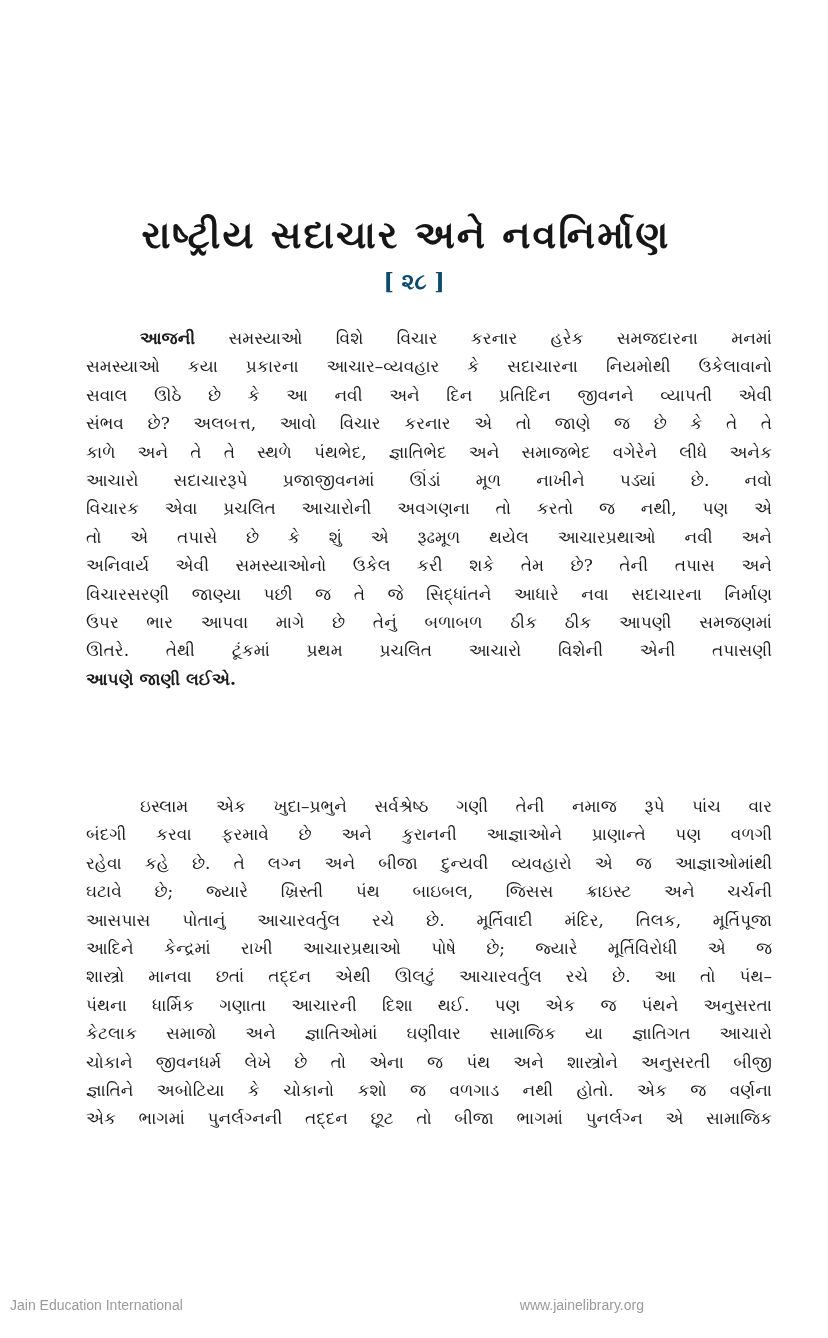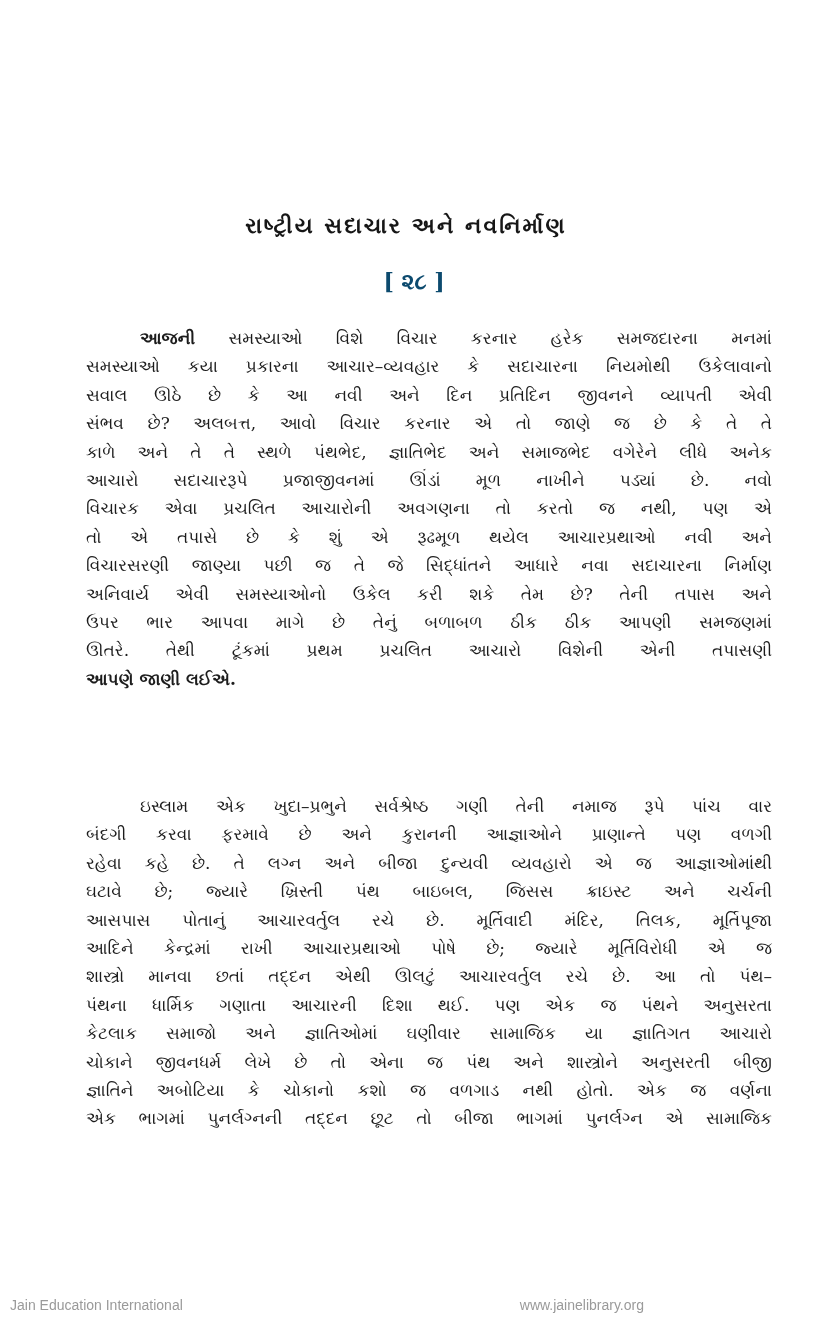--- a/index.html
+++ b/index.html
@@ -20,21 +20,21 @@
       left: 0; top: 0;
       width: 828px;
       height: 1338px;
     }
     .title {
       position: absolute;
       top: 212px;
       left: 0;
       width: 812px;
       text-align: center;
-      font-size: 22px;
+      font-size: 38px;
       font-weight: bold;
       letter-spacing: 2px;
       color: #161616;
     }
     .chapter-no {
       position: absolute;
       top: 268px;
       left: 0;
       width: 828px;
       text-align: center;
@@ -90,22 +90,22 @@
 
   <div class="body-text para1">
     <span class="line indent"><span class="bold">આજની</span><span> સમસ્યાઓ  વિશે વિચાર કરનાર હરેક સમજદારના મનમાં</span></span>
     <span class="line">સમસ્યાઓ કયા પ્રકારના આચાર–વ્યવહાર કે સદાચારના નિયમોથી ઉકેલાવાનો</span>
     <span class="line">સવાલ  ઊઠે છે કે આ નવી અને  દિન પ્રતિદિન જીવનને વ્યાપતી એવી</span>
     <span class="line">સંભવ છે? અલબત્ત, આવો વિચાર કરનાર એ તો જાણે જ છે કે તે તે</span>
     <span class="line">કાળે અને તે તે સ્થળે પંથભેદ, જ્ઞાતિભેદ અને સમાજભેદ વગેરેને લીધે અનેક</span>
     <span class="line">આચારો સદાચારરૂપે પ્રજાજીવનમાં ઊંડાં મૂળ નાખીને પડ્યાં છે. નવો</span>
     <span class="line">વિચારક એવા પ્રચલિત આચારોની અવગણના તો કરતો જ નથી, પણ એ</span>
     <span class="line">તો એ તપાસે છે કે શું એ રૂઢમૂળ થયેલ આચારપ્રથાઓ નવી અને</span>
+    <span class="line">અનિવાર્ય એવી સમસ્યાઓનો ઉકેલ કરી શકે તેમ છે? તેની તપાસ અને</span>
     <span class="line">વિચારસરણી જાણ્યા પછી જ તે જે સિદ્ધાંતને આધારે નવા સદાચારના નિર્માણ</span>
-    <span class="line">અનિવાર્ય એવી સમસ્યાઓનો ઉકેલ કરી શકે તેમ છે? તેની તપાસ અને</span>
     <span class="line">ઉપર ભાર આપવા માગે છે તેનું બળાબળ ઠીક ઠીક આપણી સમજણમાં</span>
     <span class="line">ઊતરે. તેથી ટૂંકમાં પ્રથમ પ્રચલિત આચારો વિશેની એની તપાસણી</span>
     <span class="line last">આપણે જાણી લઈએ.</span>
   </div>
 
   <div class="body-text para2">
     <span class="line indent">ઇસ્લામ એક ખુદા–પ્રભુને સર્વશ્રેષ્ઠ ગણી તેની નમાજ રૂપે પાંચ વાર</span>
     <span class="line">બંદગી કરવા ફરમાવે છે અને કુરાનની આજ્ઞાઓને પ્રાણાન્તે પણ વળગી</span>
     <span class="line">રહેવા કહે છે. તે લગ્ન અને બીજા દુન્યવી વ્યવહારો એ જ આજ્ઞાઓમાંથી</span>
     <span class="line">ઘટાવે છે; જ્યારે ખ્રિસ્તી પંથ બાઇબલ, જિસસ ક્રાઇસ્ટ અને ચર્ચની</span>

